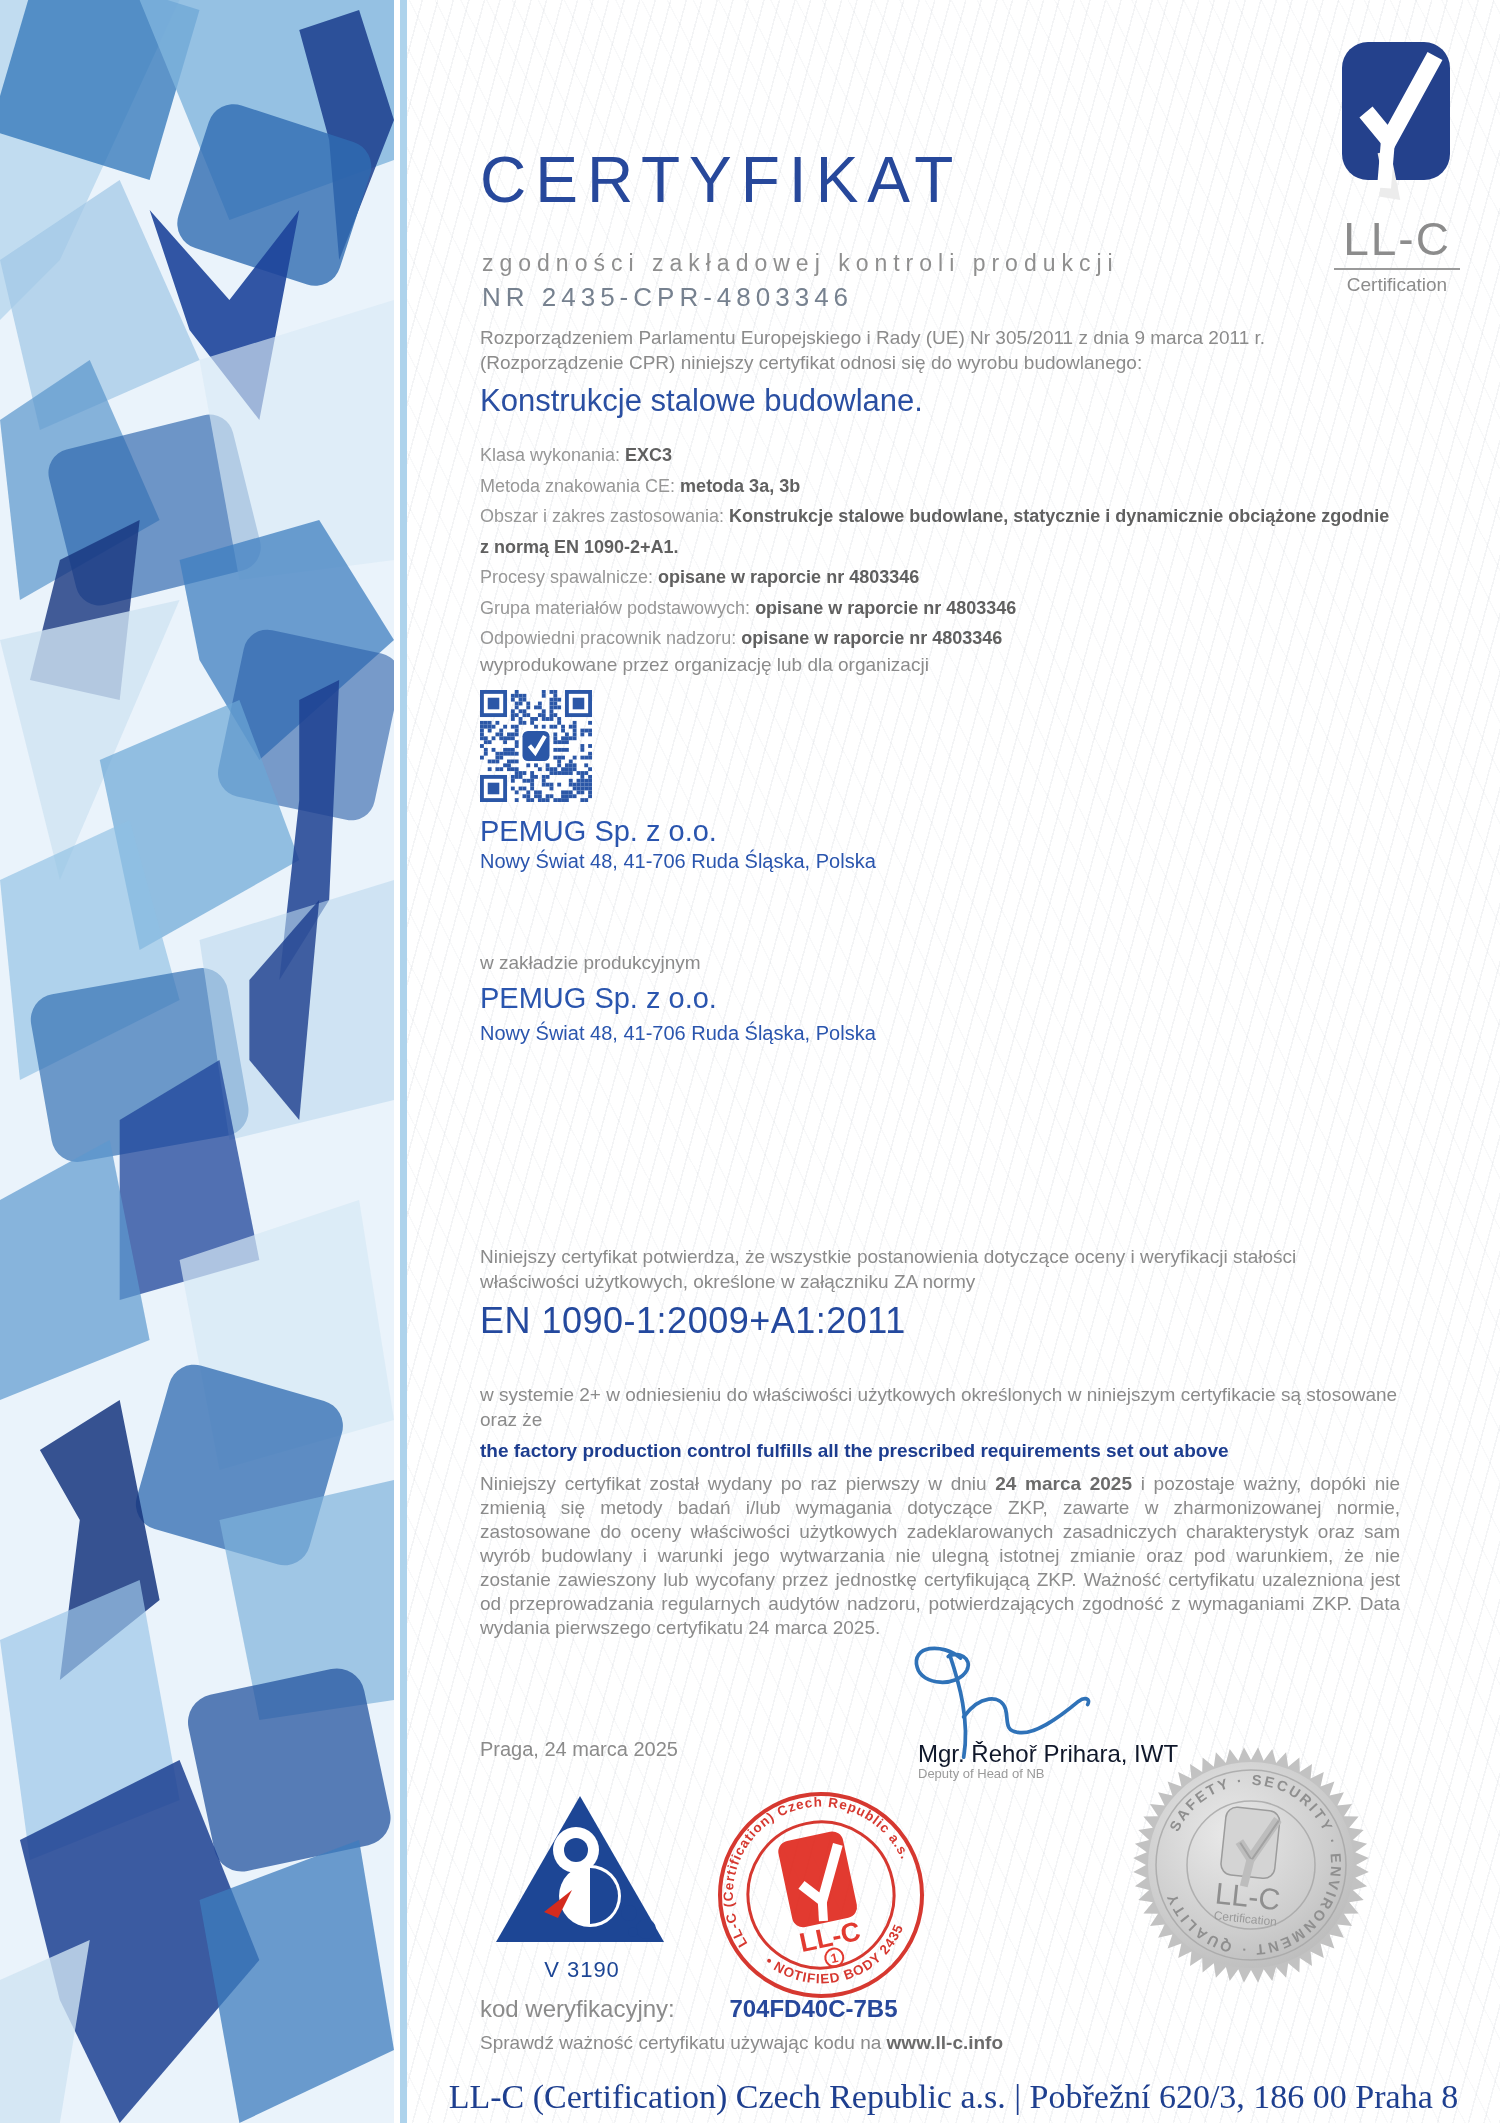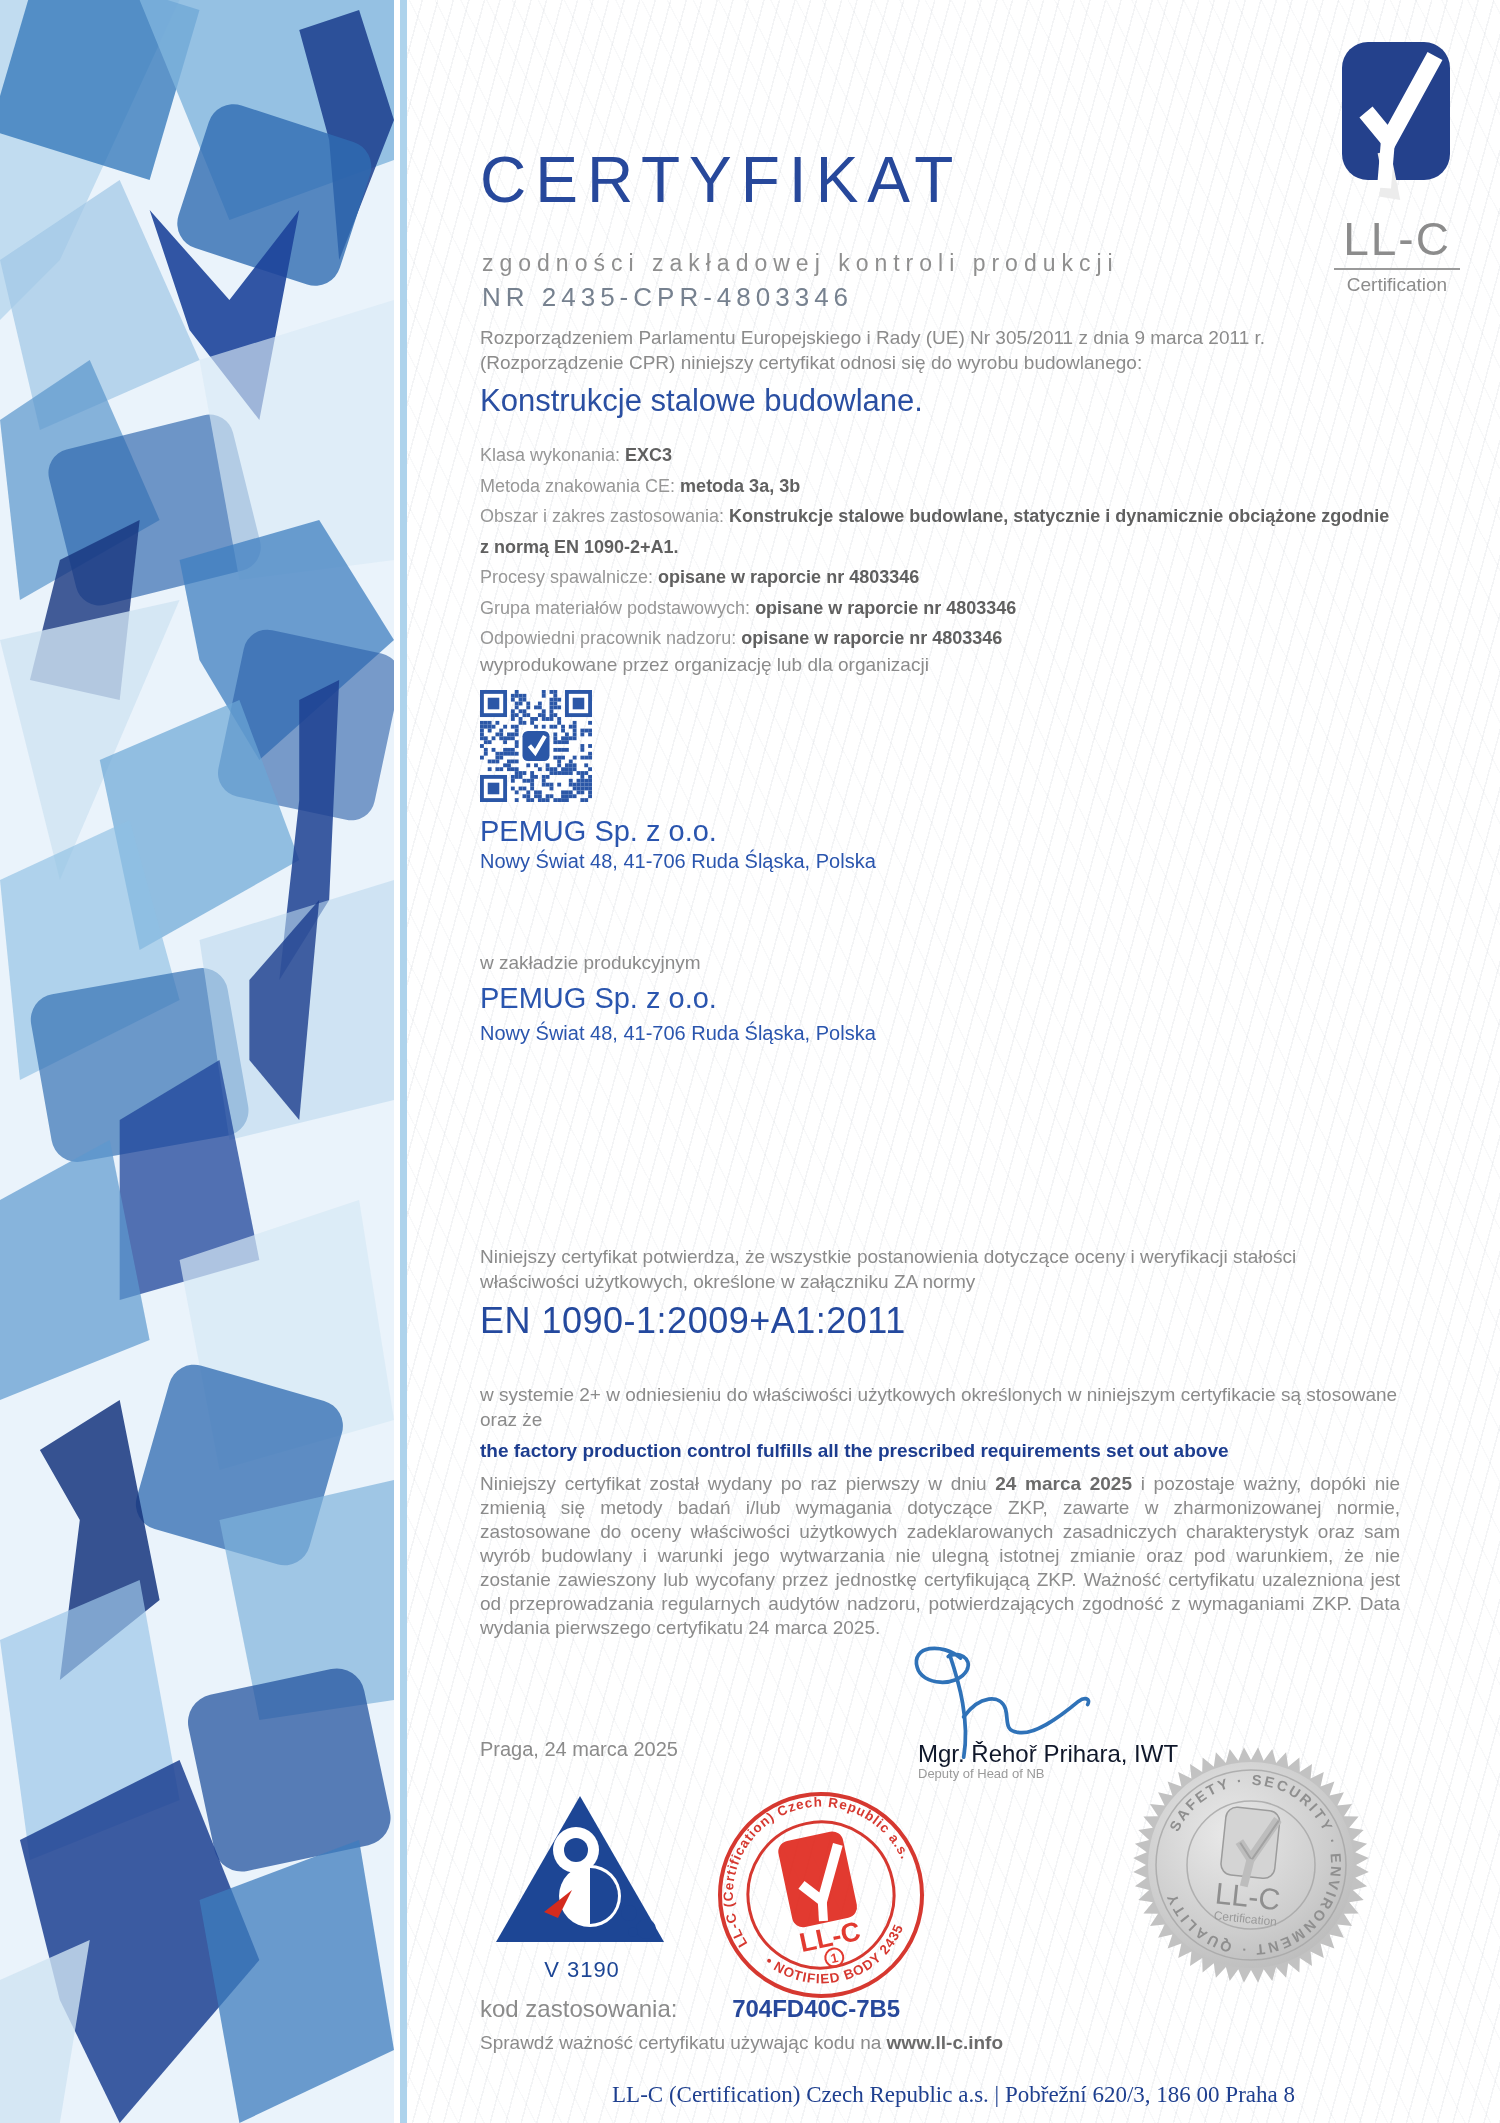--- a/index.html
+++ b/index.html
@@ -39,22 +39,22 @@
 
   .sig-name{font-size:24px;color:#0f172a;}
   .sig-role{font-size:13px;color:#9a9a9a;}
   .place-date{font-size:20px;color:#8b8b8b;}
 
   .veri1{font-size:24px;color:#8b8b8b;}
   .veri1 b{color:#27489b;font-weight:bold;margin-left:48px;}
   .veri2{font-size:19px;color:#8b8b8b;margin-top:4px;}
   .veri2 b{color:#6b6b6b;}
 
-  .footer-line{position:absolute;left:407px;right:0;bottom:15px;text-align:center;
-    font-family:"Liberation Serif",serif;font-size:23px;color:#1e3f8f;}
+  .footer-line{position:absolute;left:407px;right:0;bottom:7px;text-align:center;
+    font-family:"Liberation Serif",serif;font-size:34px;color:#1e3f8f;}
 
   .logo-top{position:absolute;left:1332px;top:40px;width:130px;text-align:center;}
   .logo-llc{font-size:46px;color:#8c8c8c;letter-spacing:2px;margin-top:4px;line-height:1;}
   .logo-rule{height:2px;background:#9a9a9a;margin:6px 2px 4px 2px;}
   .logo-cert{font-size:19px;color:#8c8c8c;}
 
   .vmark-caption{font-size:22px;font-weight:normal;color:#1d4695;text-align:center;margin-top:6px;letter-spacing:1px;}
 </style>
 </head>
 <body>
@@ -492,18 +492,18 @@
     <g transform="rotate(6)">
       <rect x="-30" y="-56" width="54" height="68" rx="11" fill="#d4d4d4" stroke="#9c9c9c" stroke-width="1.5"></rect>
       <path d="M -14 -22 L -1 -6 L 22 -48" stroke="#bdbdbd" stroke-width="9" fill="none"></path>
       <path d="M -14 -22 L -1 -6 L 22 -48" stroke="#8f8f8f" stroke-width="2" fill="none" transform="translate(1,1)" opacity=".6"></path>
       <path d="M -1 -6 L -5 22" stroke="#bdbdbd" stroke-width="8" fill="none"></path>
       <text x="0" y="42" text-anchor="middle" font-family="Liberation Sans, sans-serif" font-size="30" fill="#8f8f8f">LL-C</text>
       <text x="0" y="58" text-anchor="middle" font-family="Liberation Sans, sans-serif" font-size="12" fill="#9a9a9a">Certification</text>
     </g>
   </svg>
 
-  <div class="abs veri1" style="left:480px;top:1995px;"><span>kod zastosowania: </span><b>704FD40C-7B5</b></div>
+  <div class="abs veri1" style="left:480px;top:1995px;"><span>kod weryfikacyjny: </span><b>704FD40C-7B5</b></div>
   <div class="abs veri2" style="left:480px;top:2028px;"><span>Sprawdź ważność certyfikatu używając kodu na </span><b>www.ll-c.info</b></div>
 
   <div class="footer-line">LL-C (Certification) Czech Republic a.s. | Pobřežní 620/3, 186 00 Praha 8</div>
 
 </div>
 
 </body></html>

